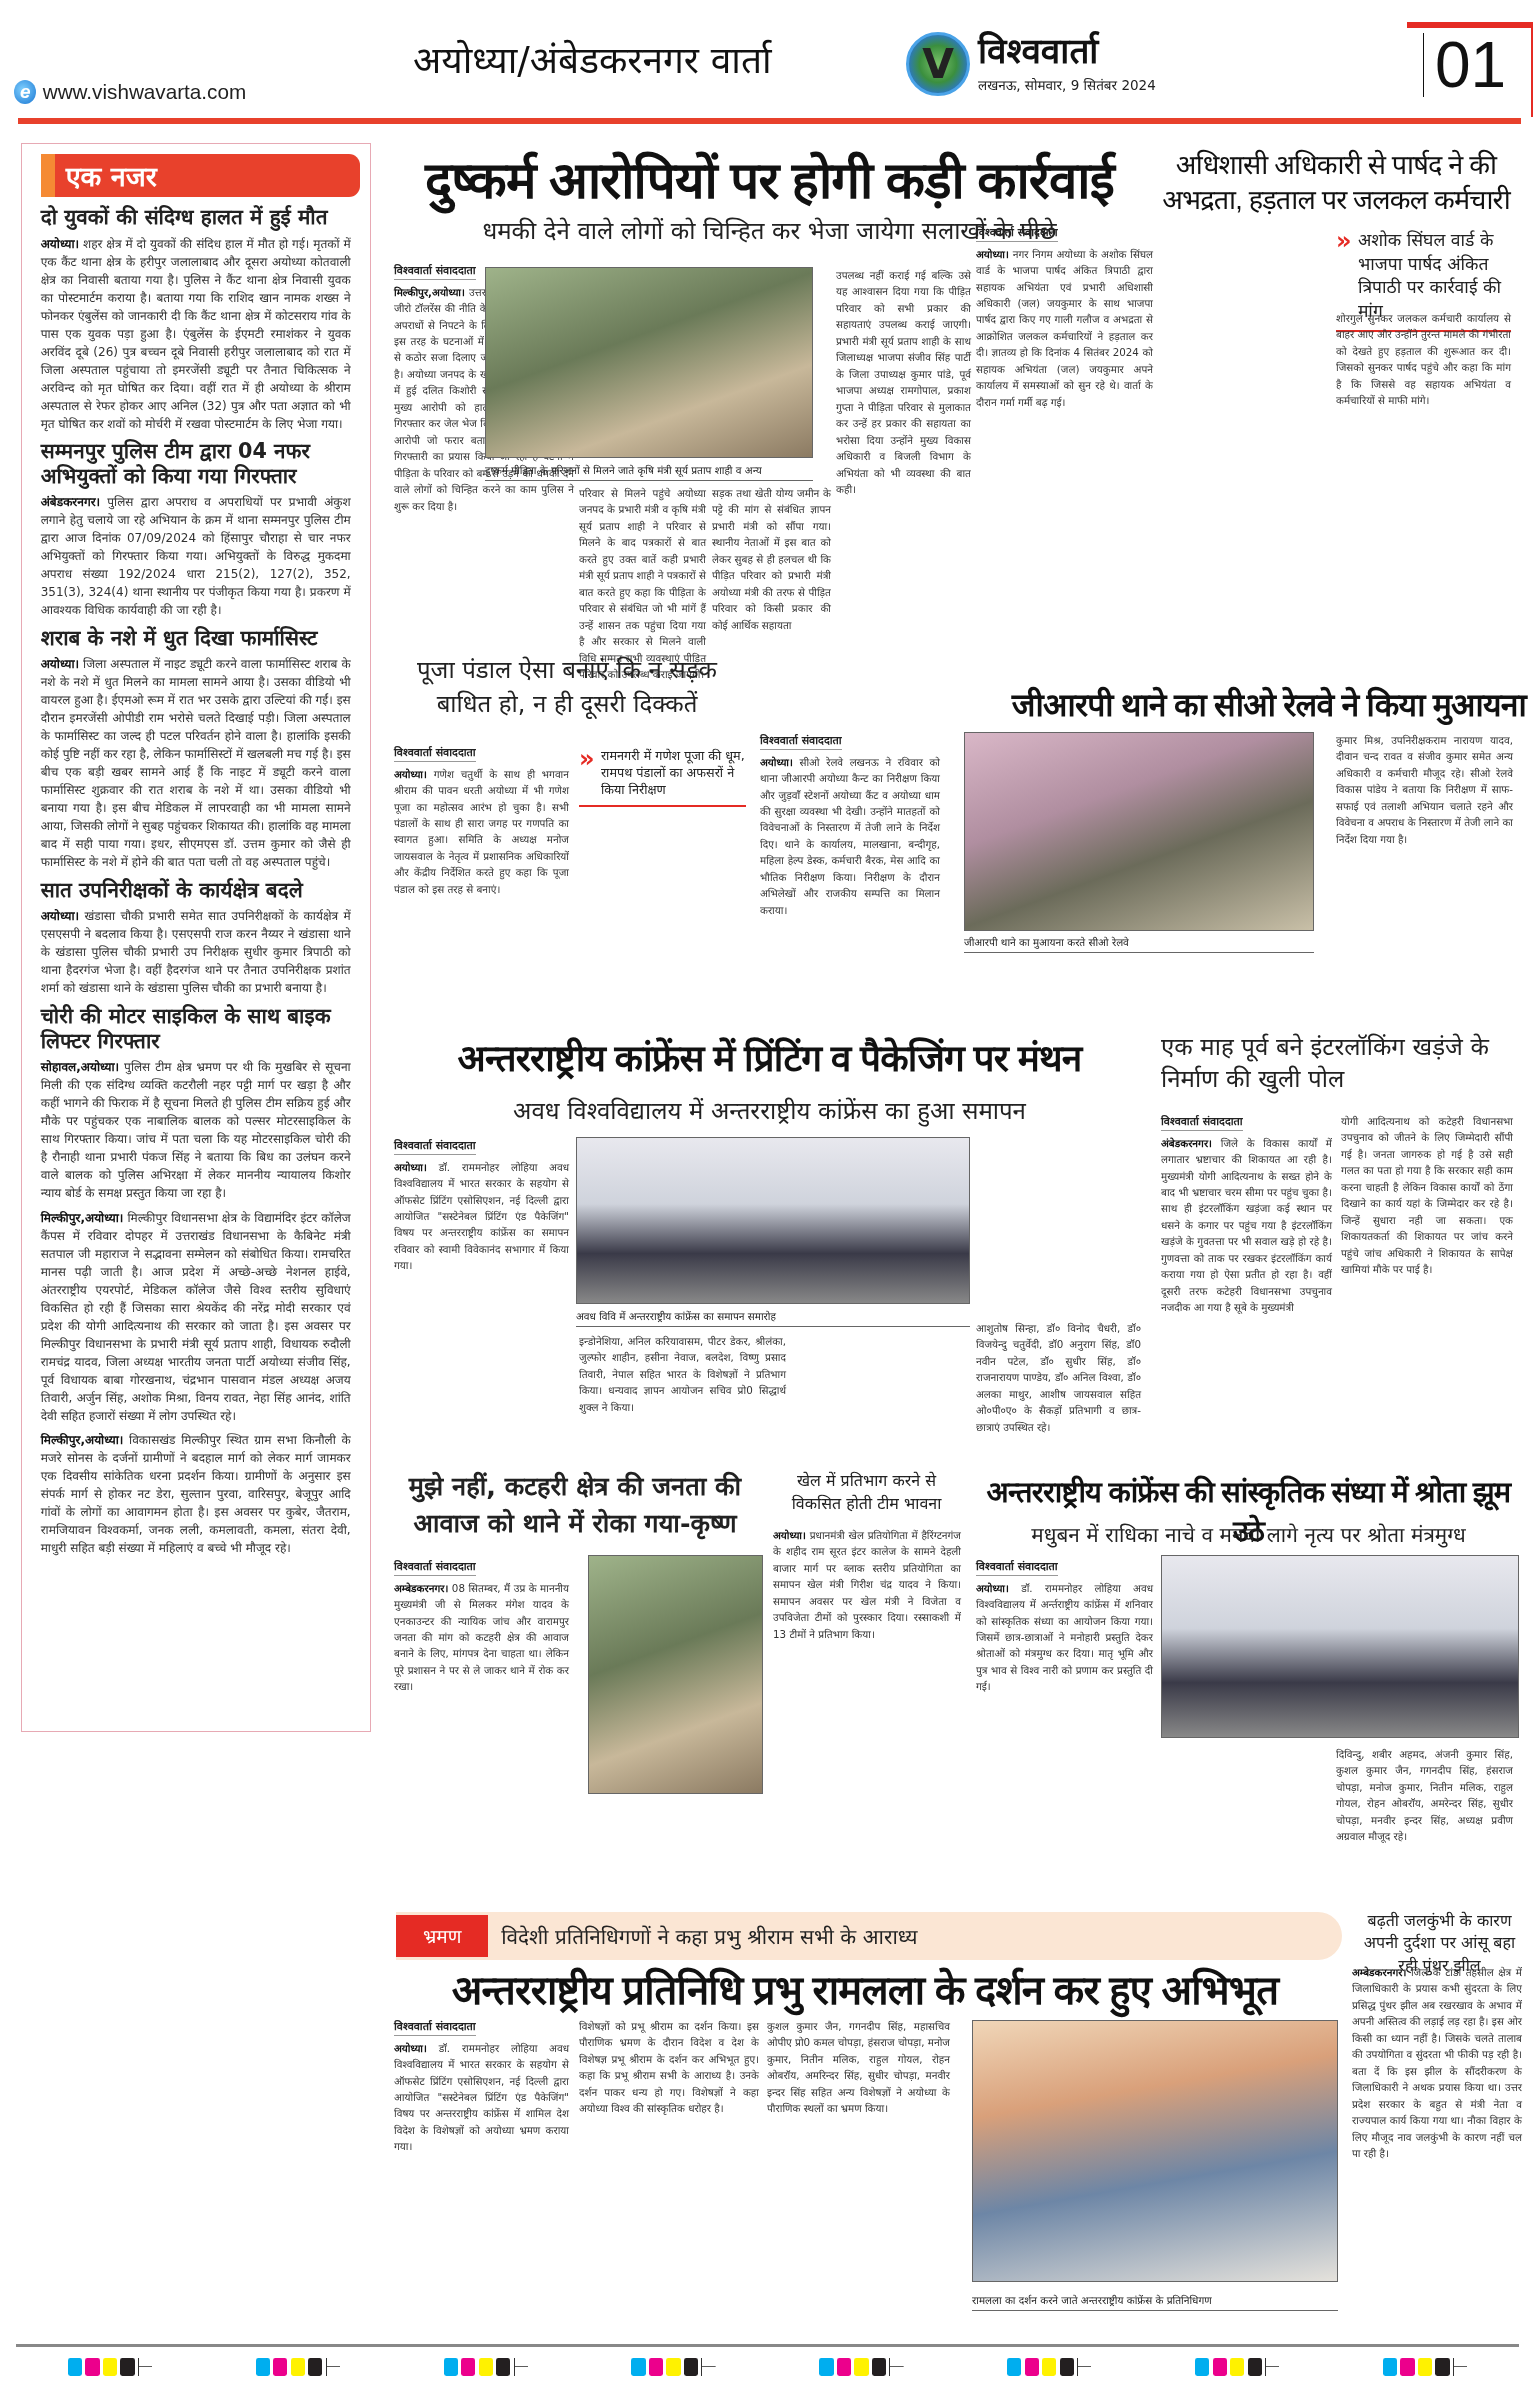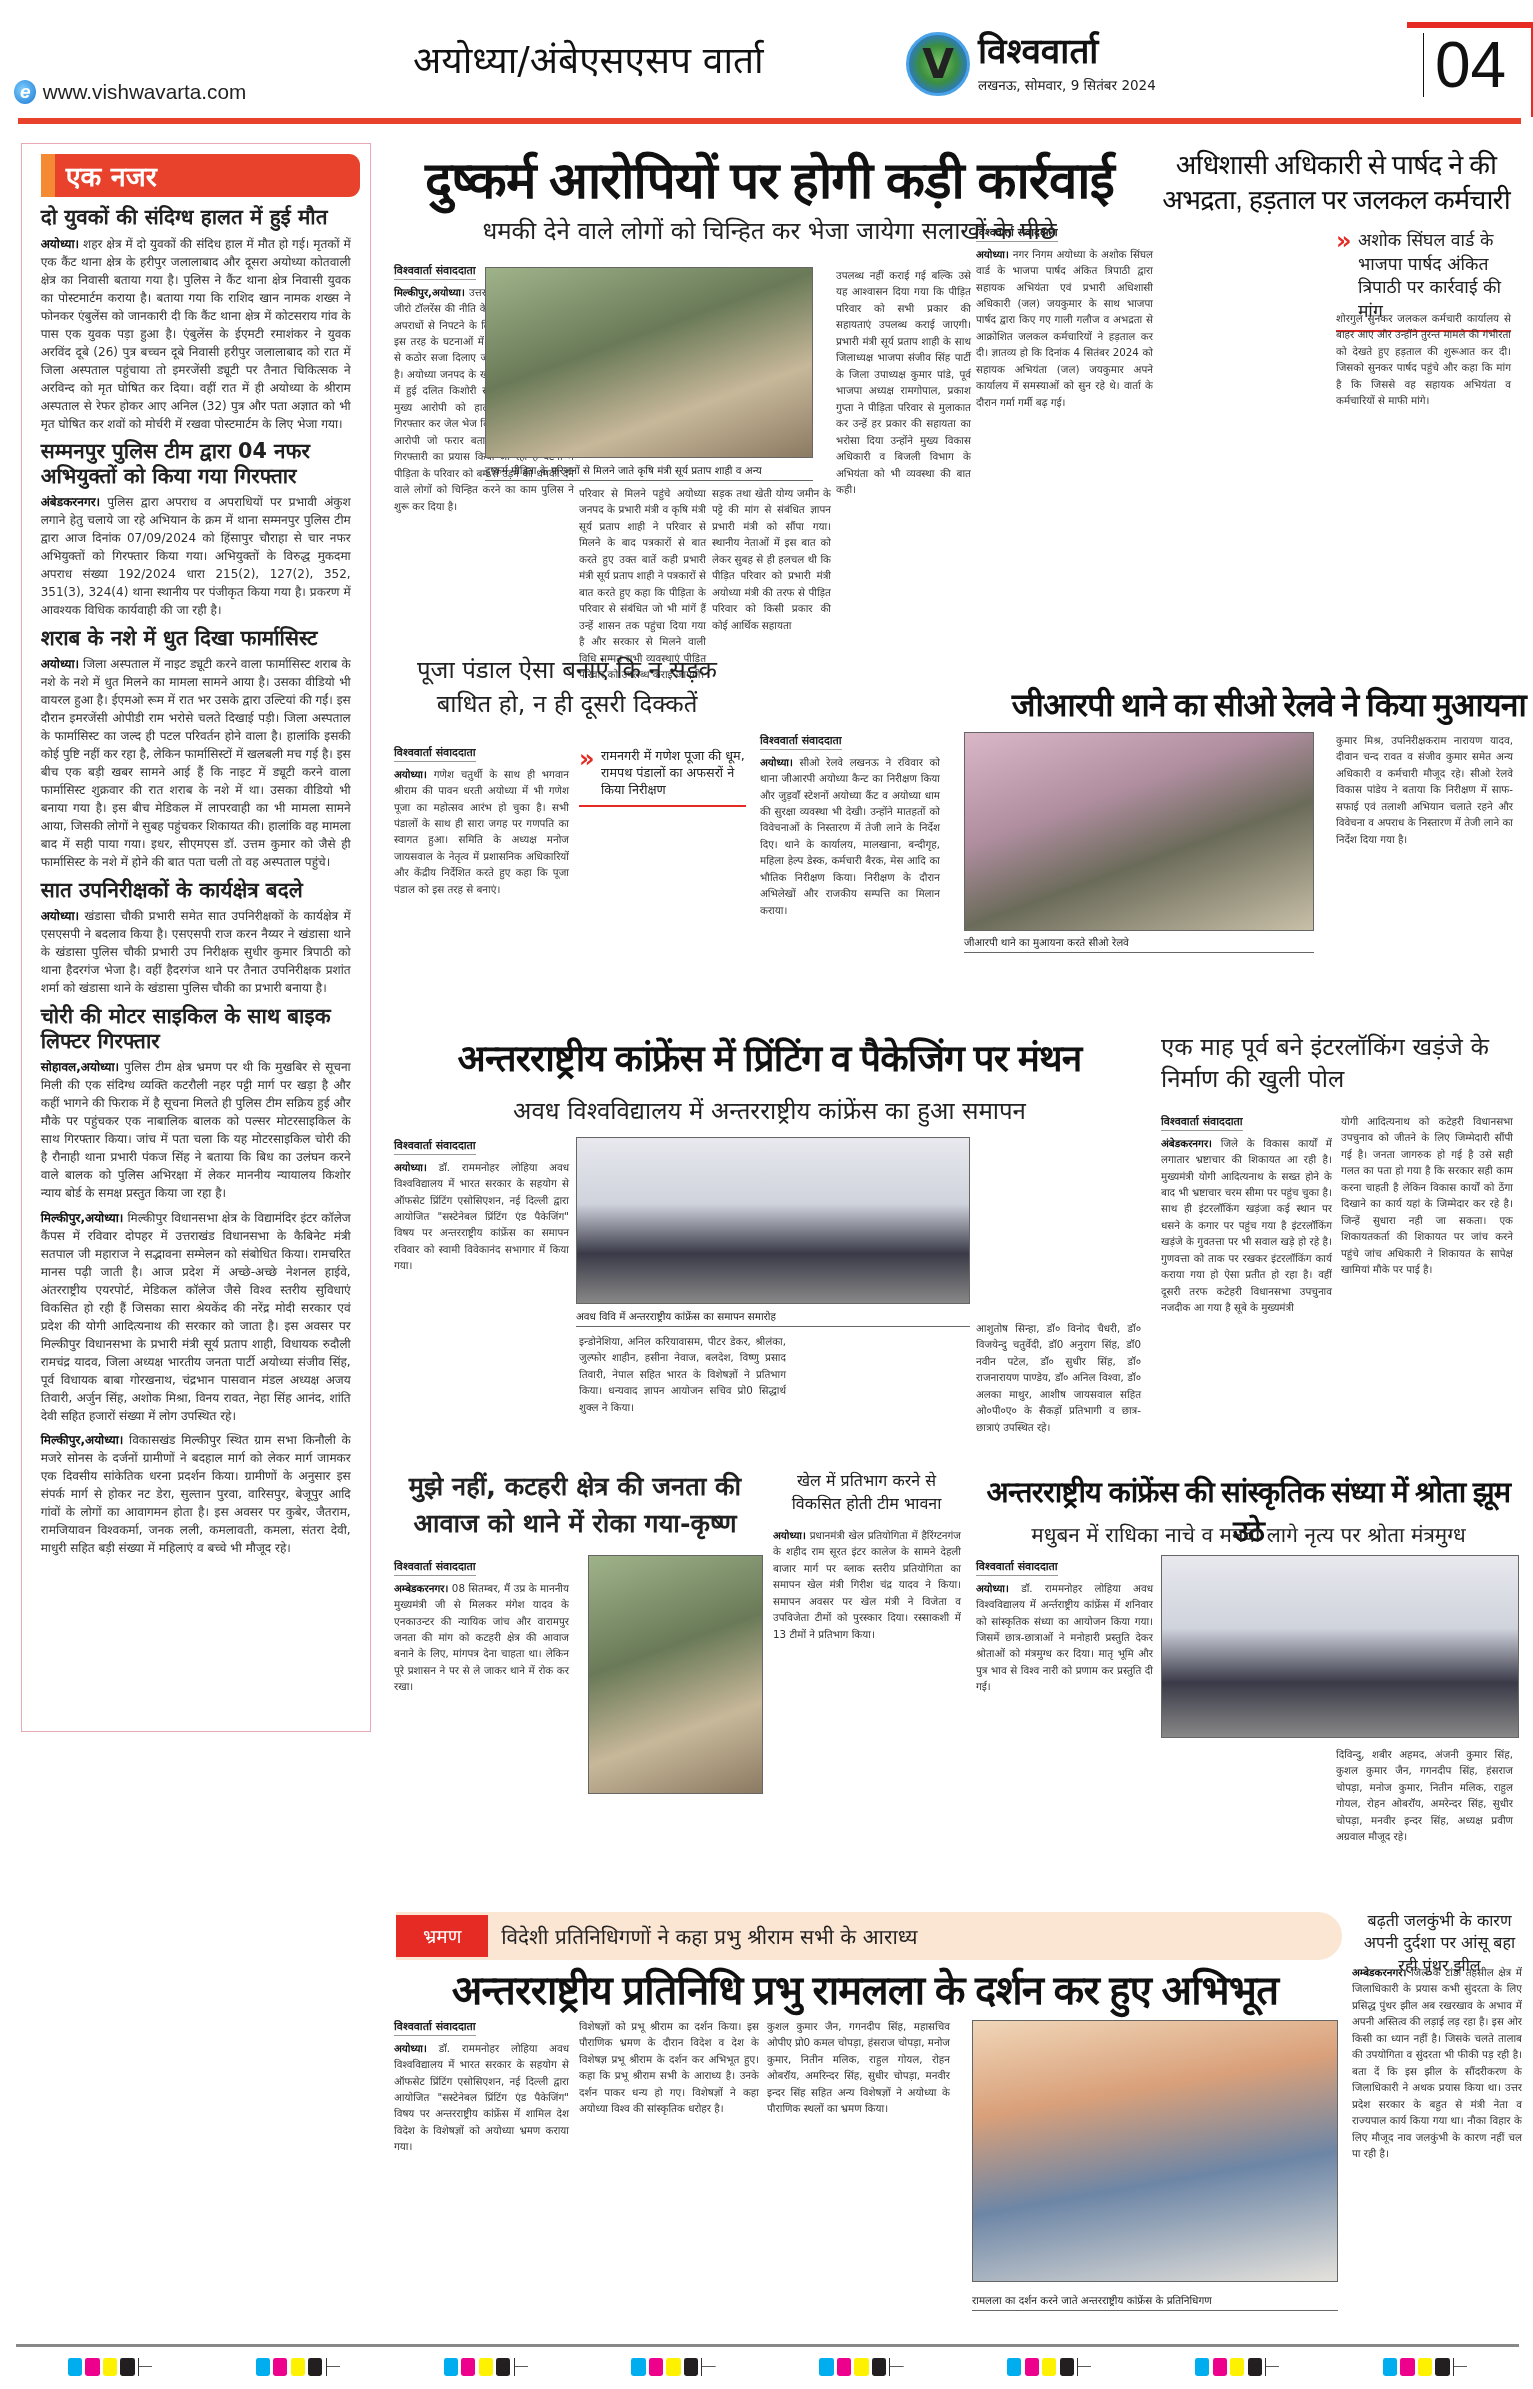--- a/index.html
+++ b/index.html
@@ -41,30 +41,30 @@
   .cmyk .sw{width:14.3px;height:17.5px;border-radius:2.4px}
   .cmyk .reg{width:14.3px;height:17.5px;border-left:0.8px solid #333;background:linear-gradient(#333,#333) center/100% 0.8px no-repeat}
 </style>
 </head>
 <body>
 
 <div class="abs hdr-url">
   <span class="ie">e</span>
   <span>www.vishwavarta.com</span>
 </div>
-<div class="abs section-title">अयोध्या/अंबेएसएसप वार्ता</div>
+<div class="abs section-title">अयोध्या/अंबेडकरनगर वार्ता</div>
 <div class="abs logo">
   <div class="logo-globe">V</div>
   <div>
     <div class="logo-name">विश्ववार्ता</div>
     <div class="logo-date">लखनऊ,   सोमवार, 9 सितंबर 2024</div>
   </div>
 </div>
 <div class="abs page-no">
-  <span class="num">04</span>
+  <span class="num">01</span>
 </div>
 <div class="abs topbar"></div>
 
 <div class="abs left-box">
   <div class="ek-najar">एक नजर</div>
   <div>
     <div class="lh">दो युवकों की संदिग्ध हालत में हुई मौत</div>
     <p class="lp"><b>अयोध्या।</b> <span>शहर क्षेत्र में दो युवकों की संदिध हाल में मौत हो गई। मृतकों में एक कैंट थाना क्षेत्र के हरीपुर जलालाबाद और दूसरा अयोध्या कोतवाली क्षेत्र का निवासी बताया गया है। पुलिस ने कैंट थाना क्षेत्र निवासी युवक का पोस्टमार्टम कराया है। बताया गया कि राशिद खान नामक शख्स ने फोनकर एंबुलेंस को जानकारी दी कि कैंट थाना क्षेत्र में कोटसराय गांव के पास एक युवक पड़ा हुआ है। एंबुलेंस के ईएमटी रमाशंकर ने युवक अरविंद दूबे (26) पुत्र बच्चन दूबे निवासी हरीपुर जलालाबाद को रात में जिला अस्पताल पहुंचाया तो इमरजेंसी ड्यूटी पर तैनात चिकित्सक ने अरविन्द को मृत घोषित कर दिया। वहीं रात में ही अयोध्या के श्रीराम अस्पताल से रेफर होकर आए अनिल (32) पुत्र और पता अज्ञात को भी मृत घोषित कर शवों को मोर्चरी में रखवा पोस्टमार्टम के लिए भेजा गया।</span></p>
   </div>
   <div>

